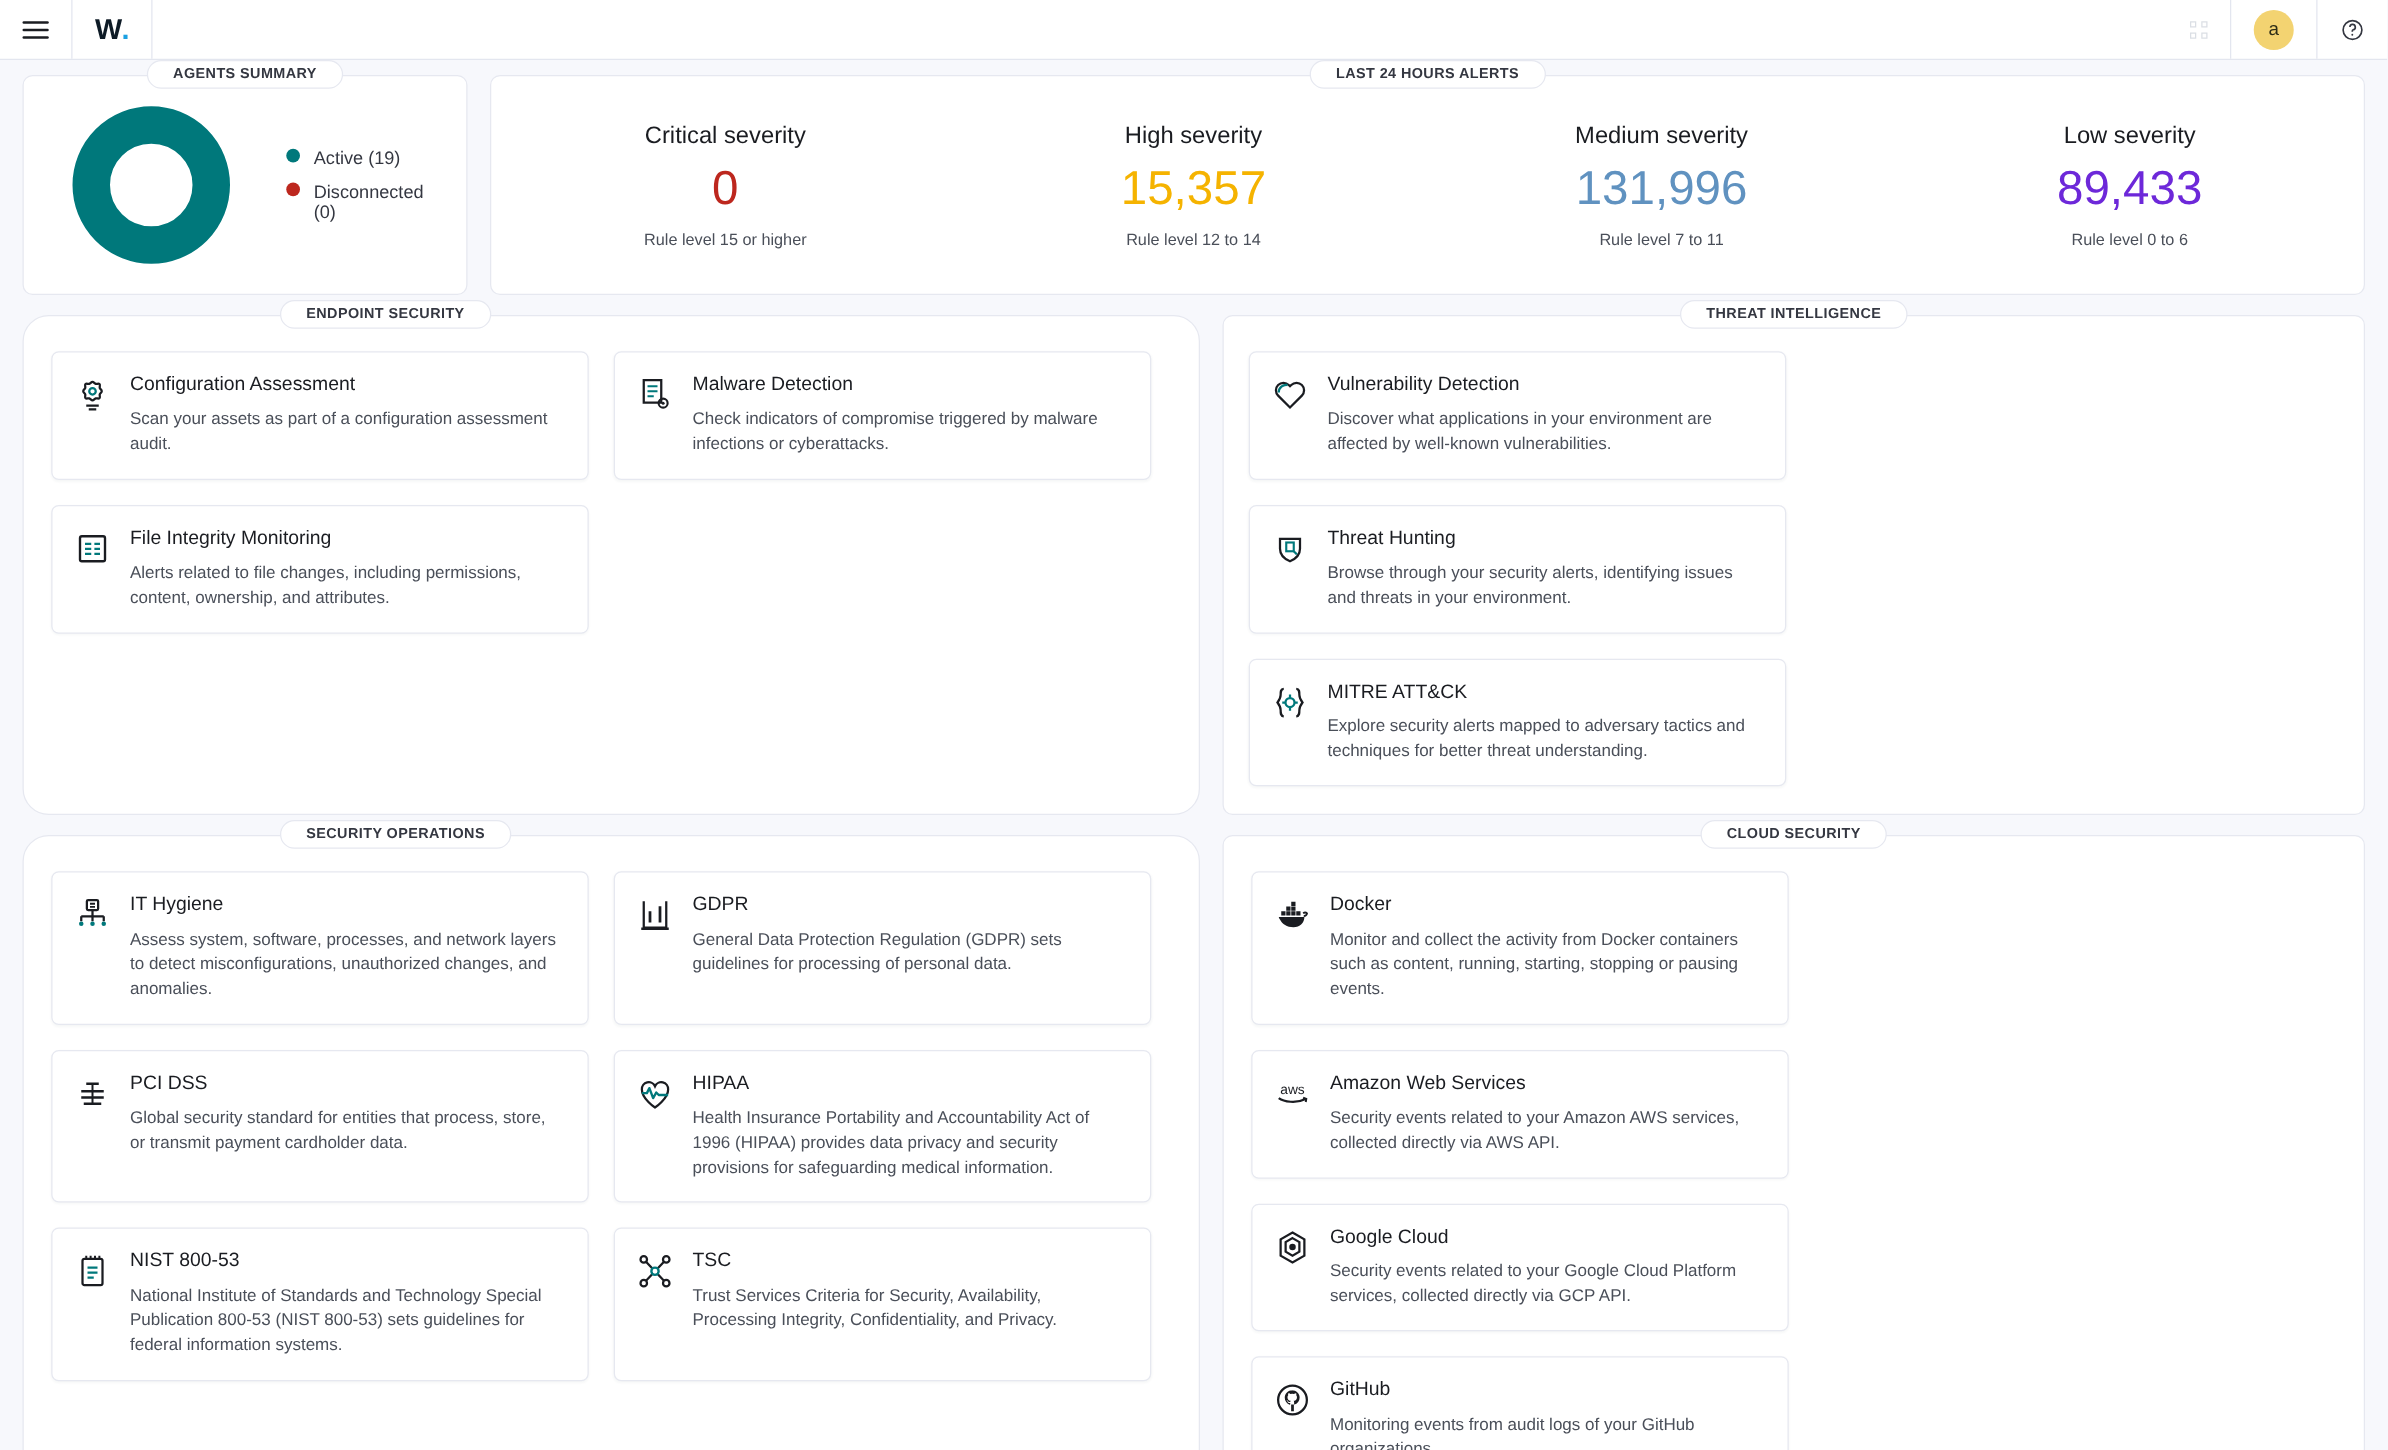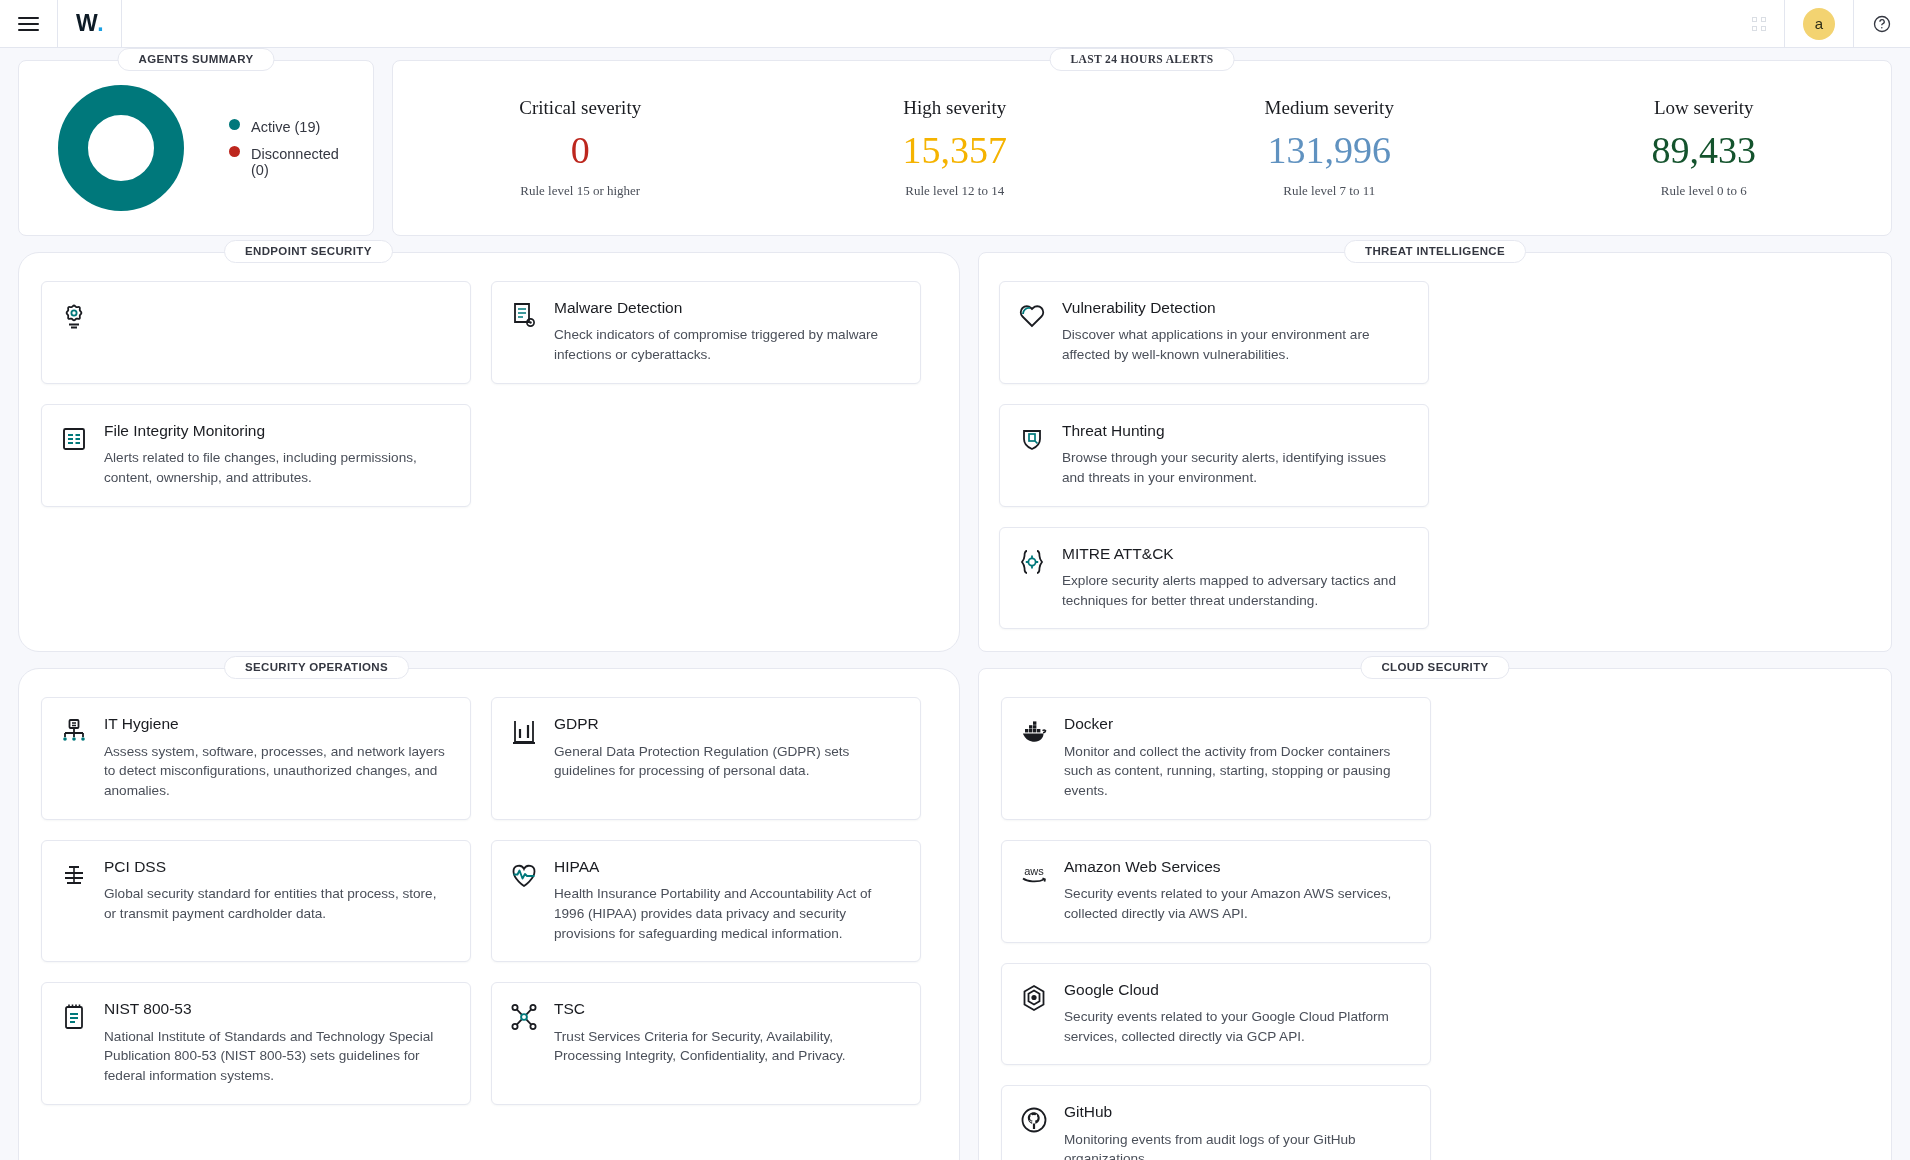--- a/index.html
+++ b/index.html
@@ -73,21 +73,21 @@
 
   
   .agents-panel { width: 356px; height: 176px; padding: 14px 16px; display: flex; align-items: center; }
   .donut { width: 128px; height: 128px; position: relative; flex: 0 0 128px; margin-left: 22px; }
   .donut svg { display: block; }
   .legend { margin-left: 44px; display: flex; flex-direction: column; gap: 11px; }
   .legend-row { display: flex; align-items: flex-start; gap: 11px; font-size: 14.5px; color: #343741; }
   .legend-dot { width: 11px; height: 11px; border-radius: 50%; flex: 0 0 11px; }
 
   
-  .alerts-panel { flex: 1; height: 176px; display: flex; align-items: center; font-family: Liberation Serif, serif; }
+  .alerts-panel { flex: 1; height: 176px; display: flex; align-items: center; }
   .alert-col { flex: 1; text-align: center; }
   .alert-label { font-size: 19px; color: #1a1c21; margin-bottom: 12px; }
   .alert-value { font-size: 38px; line-height: 1; margin-bottom: 14px; font-weight: 400; }
   .alert-sub { font-size: 13px; color: #4a4f59; }
 
   
   .sec-panel { padding: 28px 22px 22px; }
   .sec-left  { width: 942px; border-radius: 21px; }
   .sec-right { flex: 1; }
   .cards { display: flex; flex-wrap: wrap; gap: 20px; }
@@ -190,40 +190,44 @@
         <div class="alert-value" style="color:#f5b300">15,357</div>
         <div class="alert-sub">Rule level 12 to 14</div>
       </div>
       <div class="alert-col">
         <div class="alert-label">Medium severity</div>
         <div class="alert-value" style="color:#6092c0">131,996</div>
         <div class="alert-sub">Rule level 7 to 11</div>
       </div>
       <div class="alert-col">
         <div class="alert-label">Low severity</div>
-        <div class="alert-value" style="color:#14532d">89,433</div>
+        <div class="alert-value" style="color:#6d28d9">89,433</div>
         <div class="alert-sub">Rule level 0 to 6</div>
       </div>
     </div>
   </div>
 
   <div class="row">
 
     <div class="panel sec-panel sec-left h-es">
       <div class="panel-title legend-left">ENDPOINT SECURITY</div>
       <div class="cards">
 
         <div class="card">
           <span class="card-icon">
             <svg viewBox="0 0 32 32" width="32" height="32" fill="none" stroke="#1a1c21" stroke-width="1.8">
               <path d="M16 5.5c1 0 1.6 1.3 2.6 1.6 1 .3 2.2-.6 3 .2.8.8-.1 2 .2 3 .3 1 1.6 1.6 1.6 2.6s-1.3 1.6-1.6 2.6c-.3 1 .6 2.2-.2 3-.8.8-2-.1-3 .2-1 .3-1.6 1.6-2.6 1.6s-1.6-1.3-2.6-1.6c-1-.3-2.2.6-3-.2-.8-.8.1-2-.2-3-.3-1-1.6-1.6-1.6-2.6s1.3-1.6 1.6-2.6c.3-1-.6-2.2.2-3 .8-.8 2 .1 3-.2C14.4 6.8 15 5.5 16 5.5z"></path>
               <circle cx="16" cy="13" r="2.6" stroke="#00787b" stroke-width="1.8"></circle>
               <path d="M11 24.5h10M13 27.5h6" stroke="#1a1c21"></path>
             </svg>
           </span>
+          <div class="card-body">
+            <div class="card-title">Configuration Assessment</div>
+            <div class="card-desc">Scan your assets as part of a configuration assessment audit.</div>
+          </div>
         </div>
 
         <div class="card">
           <span class="card-icon">
             <svg viewBox="0 0 32 32" width="32" height="32" fill="none" stroke="#1a1c21" stroke-width="1.8">
               <path d="M7 4h14v18H7z"></path>
               <path d="M10 9h8M10 13h8M10 17h5" stroke="#00787b" stroke-width="1.7"></path>
               <circle cx="22.5" cy="22.5" r="3.6" stroke="#1a1c21" stroke-width="1.7"></circle>
               <circle cx="22.5" cy="22.5" r="1.2" fill="#1a1c21" stroke="none"></circle>
             </svg>

